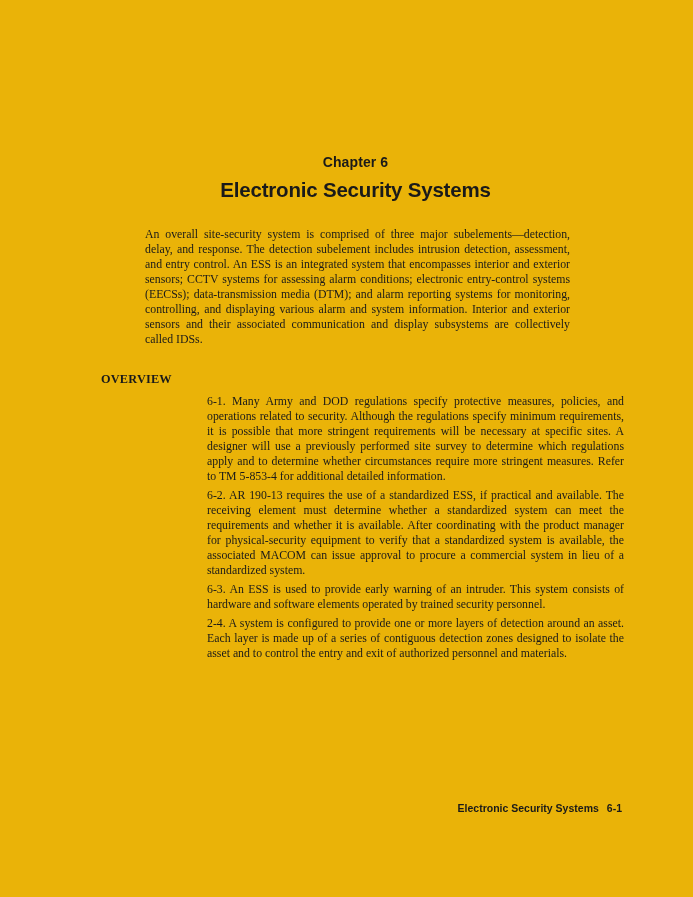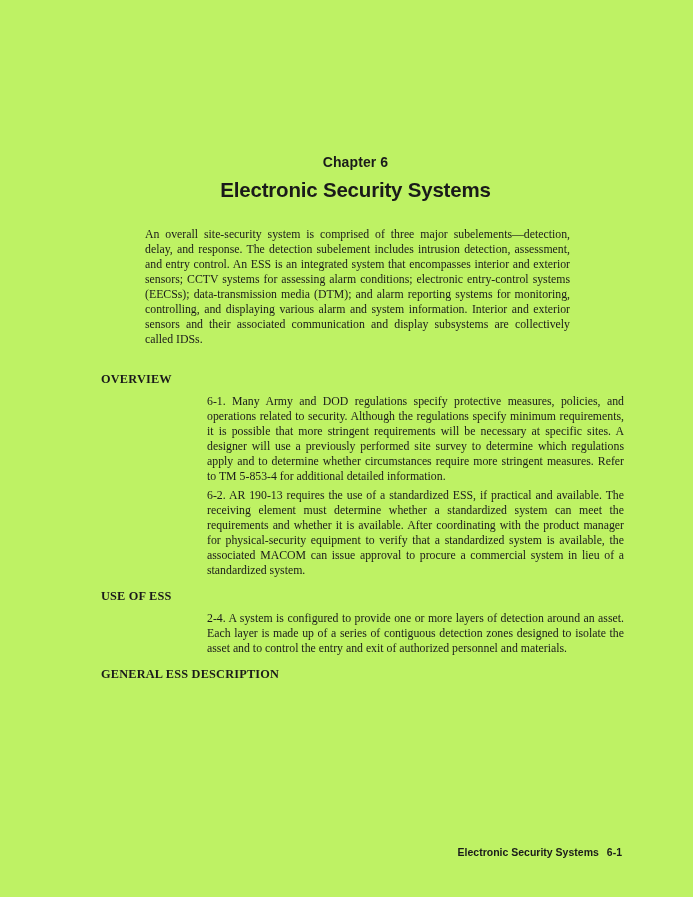--- a/index.html
+++ b/index.html
@@ -7,21 +7,21 @@
     padding: 0;
     background: #ffffff;
   }
   .page {
     position: relative;
     width: 693px;
     height: 897px;
     box-sizing: border-box;
     padding-top: 155px;
     margin: 0;
-    background: #bef264;
+    background: #eab308;
     color: #1a1a1a;
     font-family: "Liberation Serif", serif;
     overflow: hidden;
   }
   .chapter-label {
     text-align: center;
     padding-left: 18px;
     font-family: "Liberation Sans", sans-serif;
     font-weight: bold;
     font-size: 14px;
@@ -54,21 +54,21 @@
   }
   .body-para {
     margin: 0 0 4px 207px;
     width: 417px;
     font-size: 11.8px;
     line-height: 15px;
     text-align: justify;
   }
   .footer {
     position: absolute;
-    top: 846px;
+    top: 802px;
     right: 71px;
     font-family: "Liberation Sans", sans-serif;
     font-weight: bold;
     font-size: 10.5px;
     line-height: 12px;
     white-space: nowrap;
     text-align: right;
   }
   .footer .pgnum {
     margin-left: 8px;
@@ -84,25 +84,24 @@
   <h1 class="doc-title">Electronic Security Systems</h1>
 
   <p class="intro">An overall site-security system is comprised of three major subelements—detection, delay, and response. The detection subelement includes intrusion detection, assessment, and entry control. An ESS is an integrated system that encompasses interior and exterior sensors; CCTV systems for assessing alarm conditions; electronic entry-control systems (EECSs); data-transmission media (DTM); and alarm reporting systems for monitoring, controlling, and displaying various alarm and system information. Interior and exterior sensors and their associated communication and display subsystems are collectively called IDSs.</p>
 
   <h2 class="sec-heading">OVERVIEW</h2>
 
   <p class="body-para">6-1. Many Army and DOD regulations specify protective measures, policies, and operations related to security. Although the regulations specify minimum requirements, it is possible that more stringent requirements will be necessary at specific sites. A designer will use a previously performed site survey to determine which regulations apply and to determine whether circumstances require more stringent measures. Refer to TM 5-853-4 for additional detailed information.</p>
 
   <p class="body-para">6-2. AR 190-13 requires the use of a standardized ESS, if practical and available. The receiving element must determine whether a standardized system can meet the requirements and whether it is available. After coordinating with the product manager for physical-security equipment to verify that a standardized system is available, the associated MACOM can issue approval to procure a commercial system in lieu of a standardized system.</p>
 
-  <h2 class="sec-heading">USE OF ESS</h2>
 
+  <p class="body-para">6-3. An ESS is used to provide early warning of an intruder. This system consists of hardware and software elements operated by trained security personnel.</p>
 
   <p class="body-para">2-4. A system is configured to provide one or more layers of detection around an asset. Each layer is made up of a series of contiguous detection zones designed to isolate the asset and to control the entry and exit of authorized personnel and materials.</p>
 
-  <h2 class="sec-heading">GENERAL ESS DESCRIPTION</h2>
 
 
   <div class="footer">
     <span>Electronic Security Systems</span><span class="pgnum">6-1</span>
   </div>
 
 </div>
 
 </body></html>

